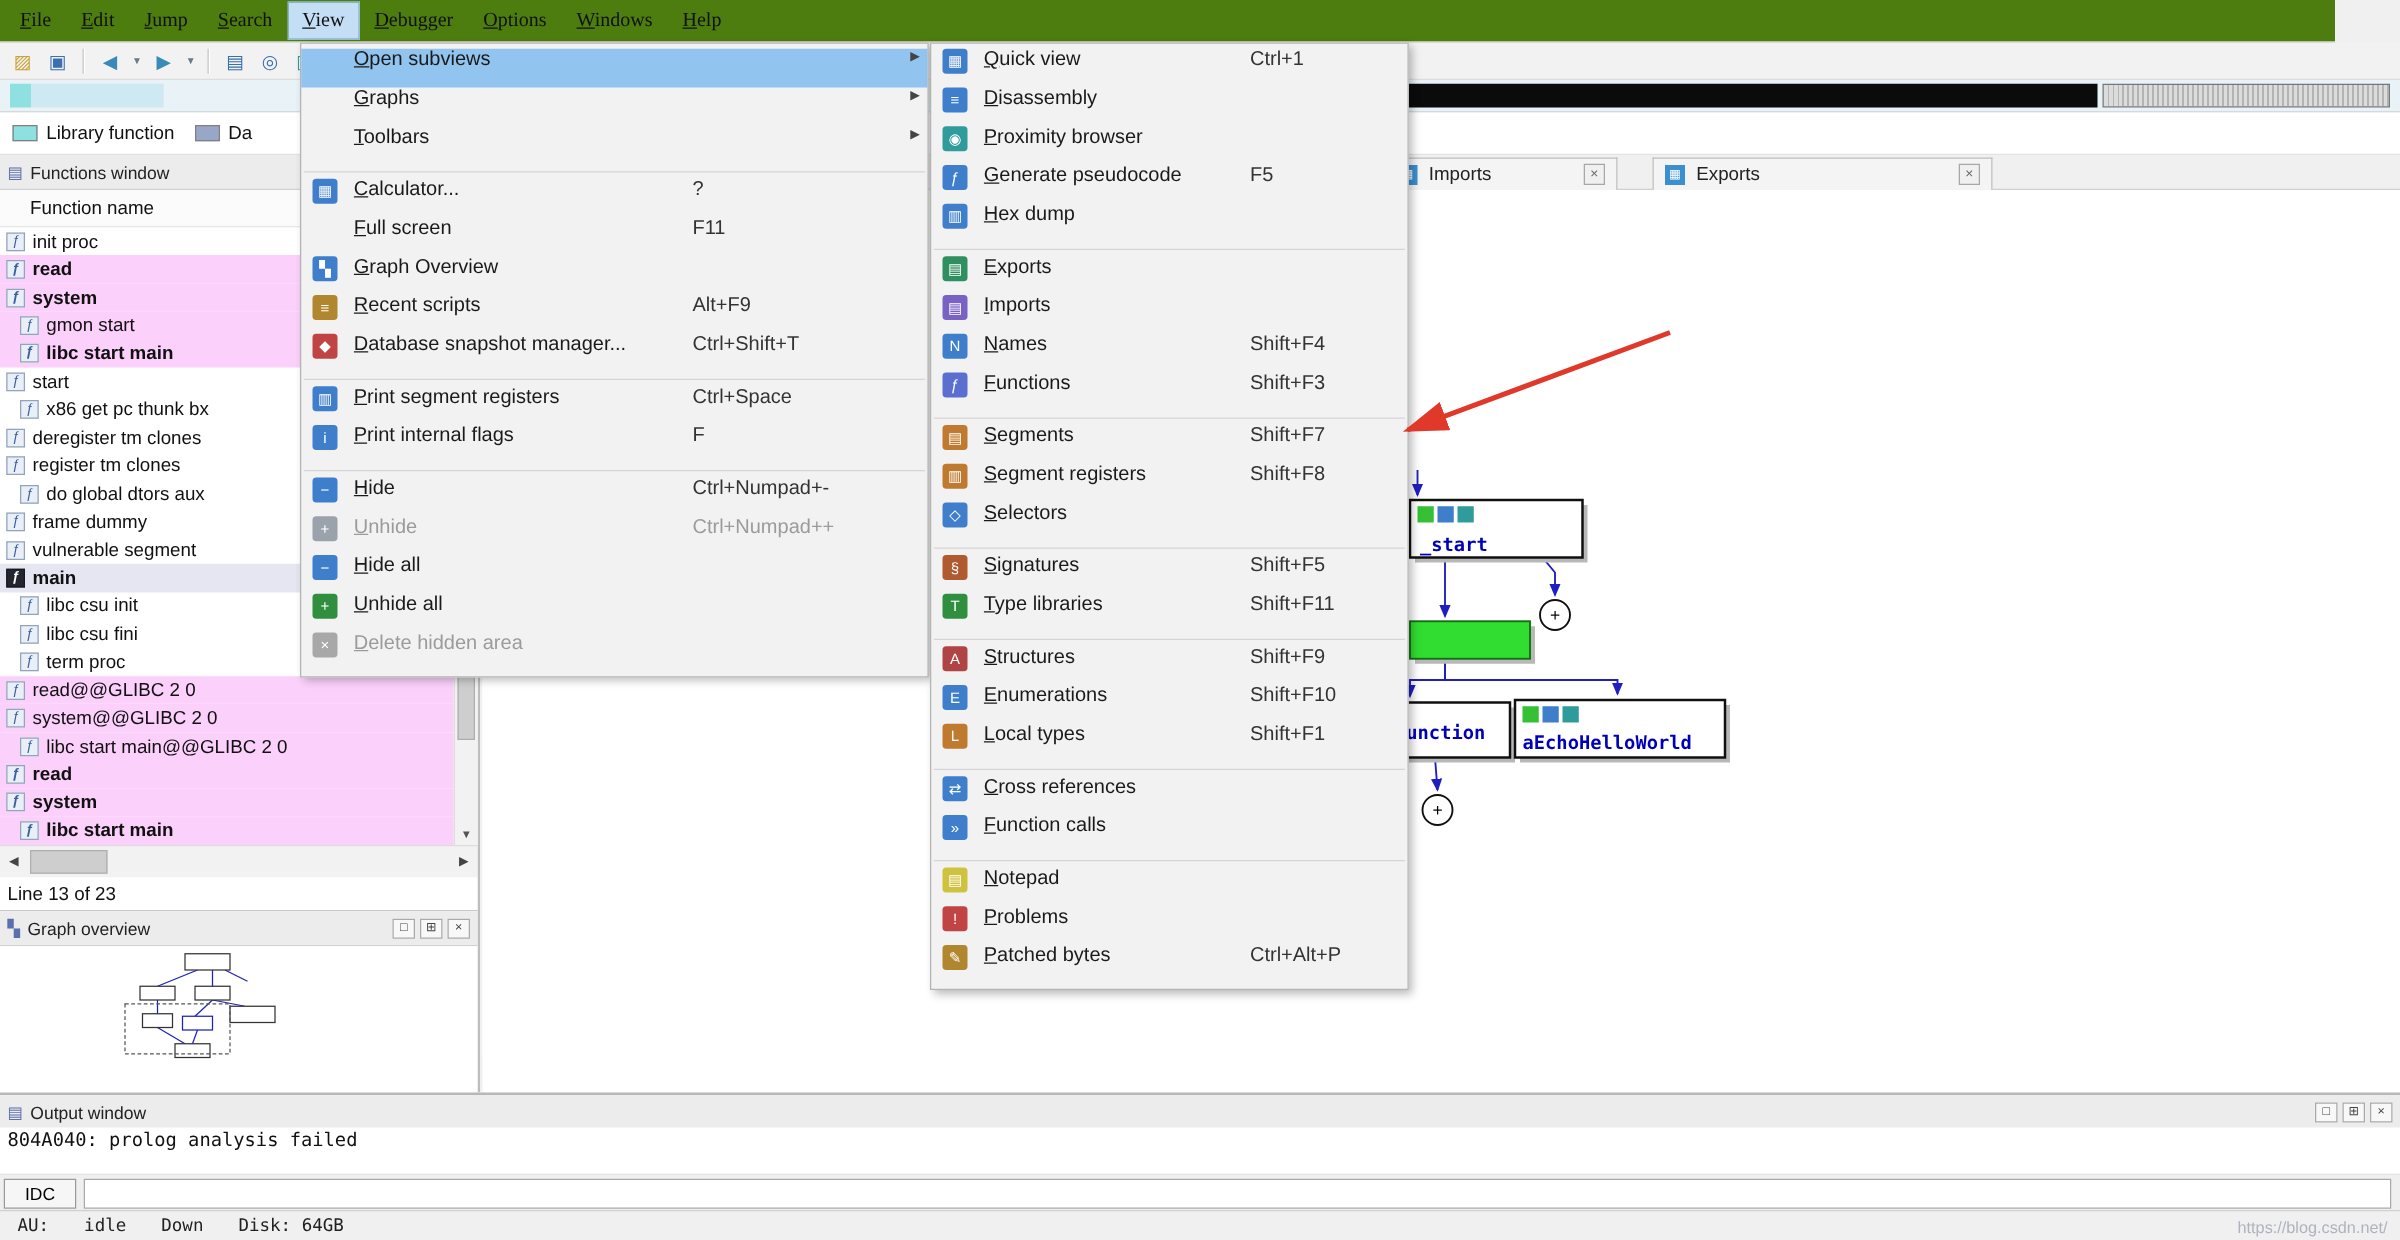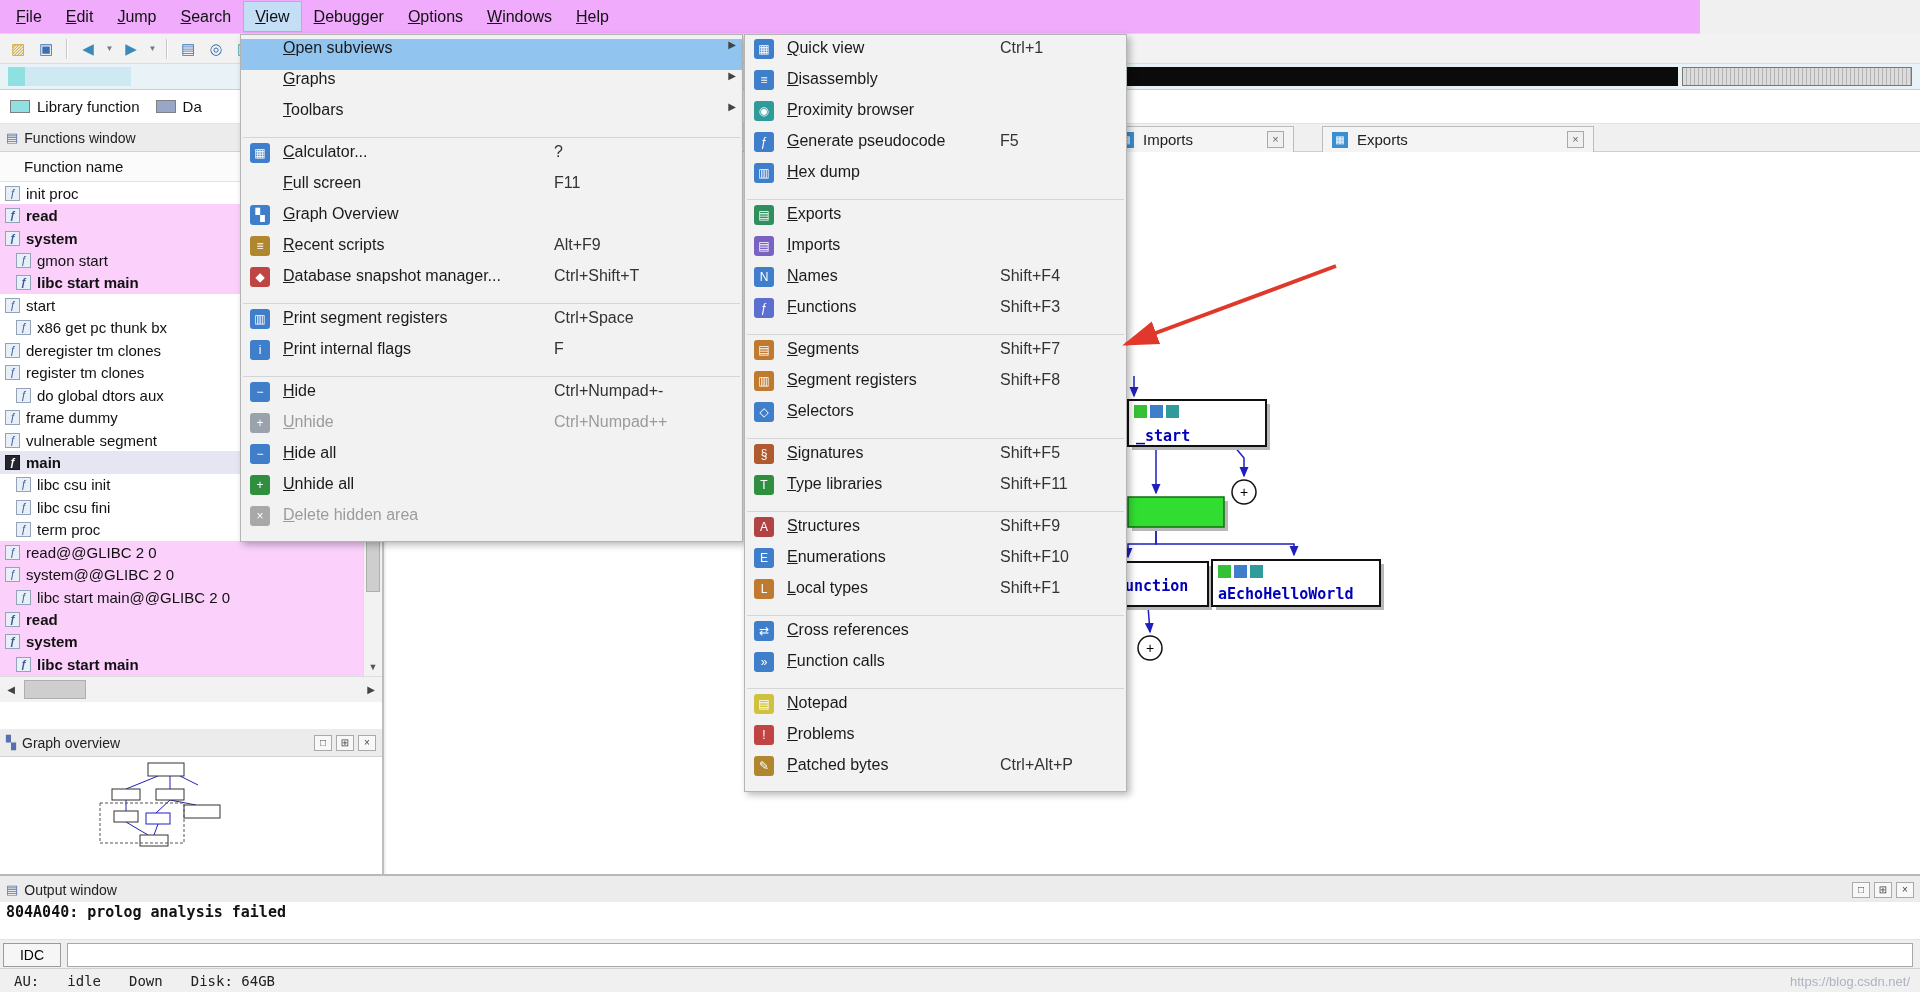--- a/index.html
+++ b/index.html
@@ -2,21 +2,21 @@
 <html><head>
 <meta charset="utf-8">
 <style>
   *{margin:0;padding:0;box-sizing:border-box;}
   html,body{width:1920px;height:992px;}
   body{position:relative;overflow:hidden;font-family:"Liberation Sans",sans-serif;background:#f0f0f0;font-size:15px;color:#111;}
   .mnemonic{display:block;}
   .mnemonic::first-letter{text-decoration:underline;}
 
   
-  #menubar{position:absolute;left:0;top:0;width:1700px;height:34px;background:#f0abfc;border-bottom:1px solid #dadada;display:flex;align-items:stretch;padding-left:4px;}
+  #menubar{position:absolute;left:0;top:0;width:1868px;height:34px;background:#4d7c0f;border-bottom:1px solid #dadada;display:flex;align-items:stretch;padding-left:4px;font-family:Liberation Serif, serif;}
   .mb-item{padding:0 11px;margin:2px 1px;display:flex;align-items:center;font-size:16px;cursor:default;}
   .mb-item.active{background:#c3def5;outline:1px solid #8fbede;}
 
   
   #toolbar{position:absolute;left:0;top:34px;width:1920px;height:30px;background:#f2f2f2;border-bottom:1px solid #ddd;display:flex;align-items:center;padding:0 5px;gap:2px;}
   .tb-btn{width:26px;height:24px;display:flex;align-items:center;justify-content:center;font-size:15px;}
   .tb-btn.small{width:13px;font-size:8px;}
   .tb-sep{width:2px;height:20px;border-left:1px solid #c6c6c6;border-right:1px solid #fff;margin:0 5px;}
 
   
@@ -67,21 +67,21 @@
   #tab-imports{left:722px;width:186px;}
   #tab-exports{left:936px;width:272px;}
   #graph-canvas{position:absolute;left:0;top:28px;width:1534px;height:694px;background:#fff;}
   .gnode-label{font-family:"DejaVu Sans Mono",monospace;font-weight:bold;font-size:15px;}
   #main-statusline{position:absolute;left:0;top:722px;width:100%;height:28px;background:#f0f0f0;border-top:1px solid #c4c4c4;display:flex;align-items:center;padding-left:6px;font-family:"DejaVu Sans Mono",monospace;font-size:15px;color:#222;}
 
   
   #output-panel{position:absolute;left:0;top:874px;width:1920px;height:94px;background:#fff;border-top:2px solid #b8b8b8;}
   #out-titlebar{top:0;}
   #out-content{position:absolute;left:0;top:26px;width:100%;height:38px;background:#fff;border-bottom:1px solid #e2e2e2;overflow:hidden;padding:1px 6px;}
-  .out-line{font-family:"DejaVu Sans Mono",monospace;font-size:15px;font-weight:bold;}
+  .out-line{font-family:"DejaVu Sans Mono",monospace;font-size:15px;font-weight:normal;}
   #out-controls{position:absolute;left:0;top:64px;width:100%;height:30px;background:#efefef;display:flex;align-items:center;gap:6px;padding:0 3px;}
   #idc-button{width:58px;height:24px;border:1px solid #9a9a9a;background:#f6f6f6;font-size:14px;font-family:"Liberation Sans",sans-serif;}
   #cli-input{flex:1;height:24px;border:1px solid #a8a8a8;background:#fff;margin-right:4px;font-size:14px;padding:0 5px;font-family:"DejaVu Sans Mono",monospace;}
 
   
   #statusbar{position:absolute;left:0;top:968px;width:1920px;height:24px;background:#f0f0f0;border-top:1px solid #d0d0d0;display:flex;align-items:center;font-family:"DejaVu Sans Mono",monospace;font-size:14px;color:#222;}
   .sb-seg{padding:0 14px;height:100%;display:flex;align-items:center;}
 
   
   .menu{position:absolute;z-index:50;background:#f2f2f2;border:1px solid #b4b4b4;box-shadow:3px 3px 7px rgba(0,0,0,.28);padding:4px 0;}
@@ -286,20 +286,23 @@
   <div id="fn-vscroll">
     <div class="vs-arrow" id="vs-up">▲</div>
     <div id="fn-vthumb"></div>
     <div class="vs-arrow" id="vs-down">▼</div>
   </div>
   <div id="fn-hscroll">
     <div class="hs-arrow" id="hs-left">◀</div>
     <div id="fn-hthumb"></div>
     <div class="hs-arrow" id="hs-right">▶</div>
   </div>
+  <div id="fn-status">
+    <span>Line 13 of 23</span>
+  </div>
   <div class="panel-titlebar" id="ov-titlebar">
     <span class="pt-icon">▚</span>
     <span>Graph overview</span>
     <span class="pt-buttons">
       <span class="pt-btn">□</span>
       <span class="pt-btn">⊞</span>
       <span class="pt-btn">×</span>
     </span>
   </div>
   <div id="ov-canvas">

